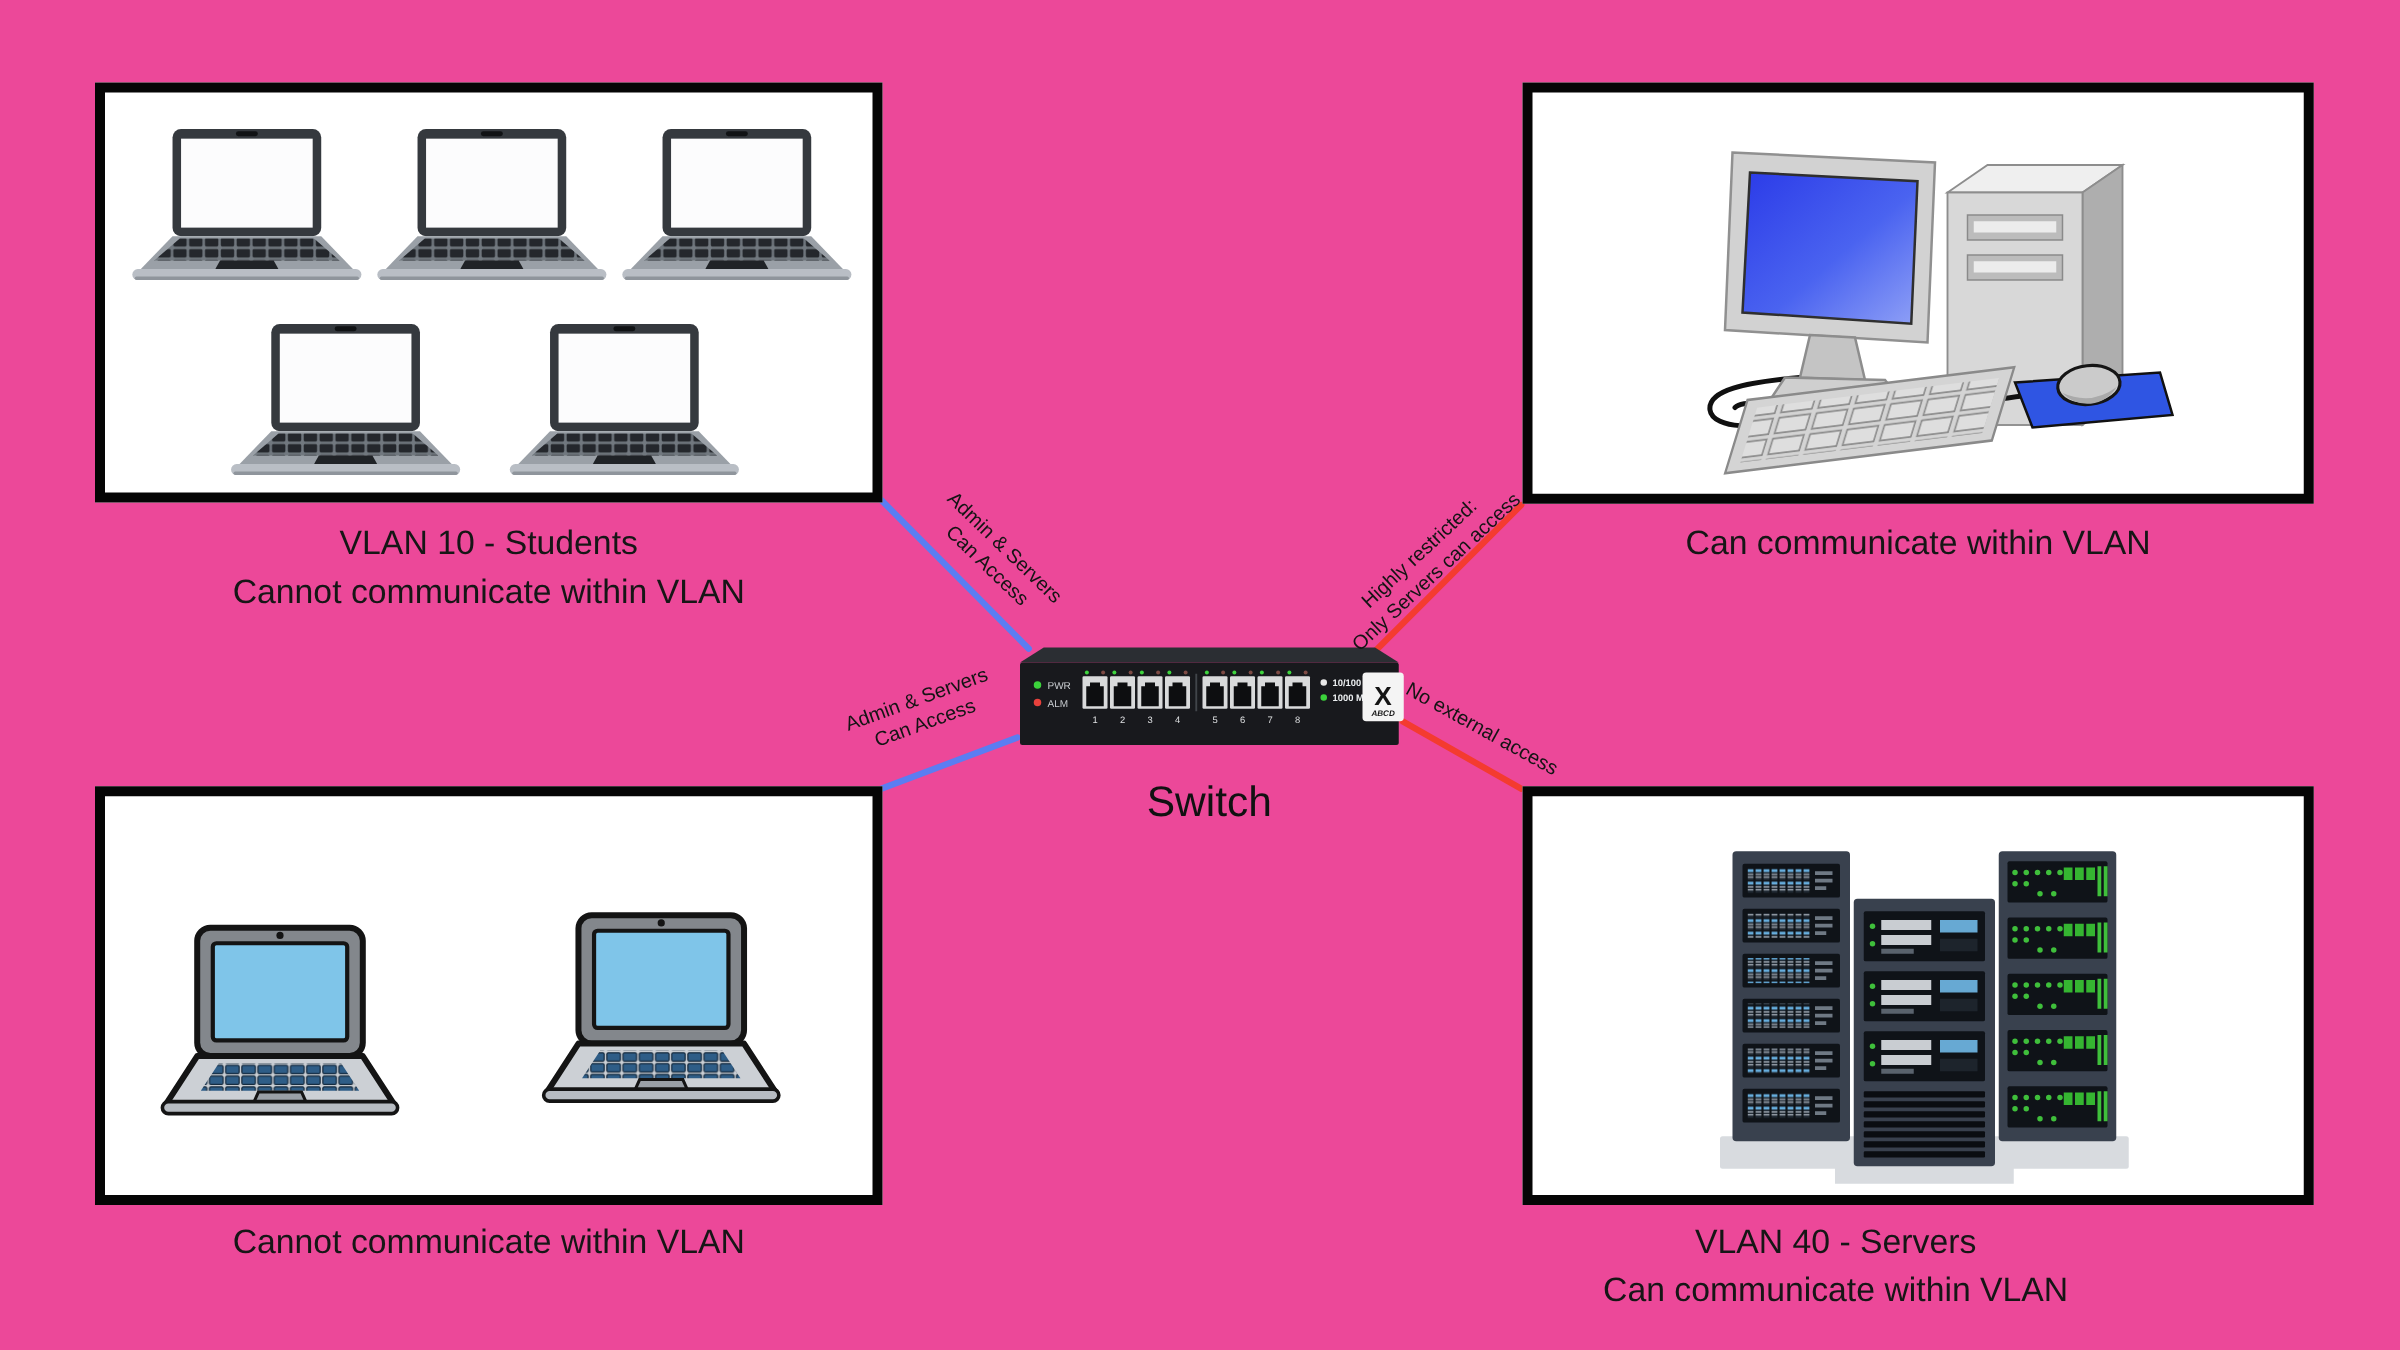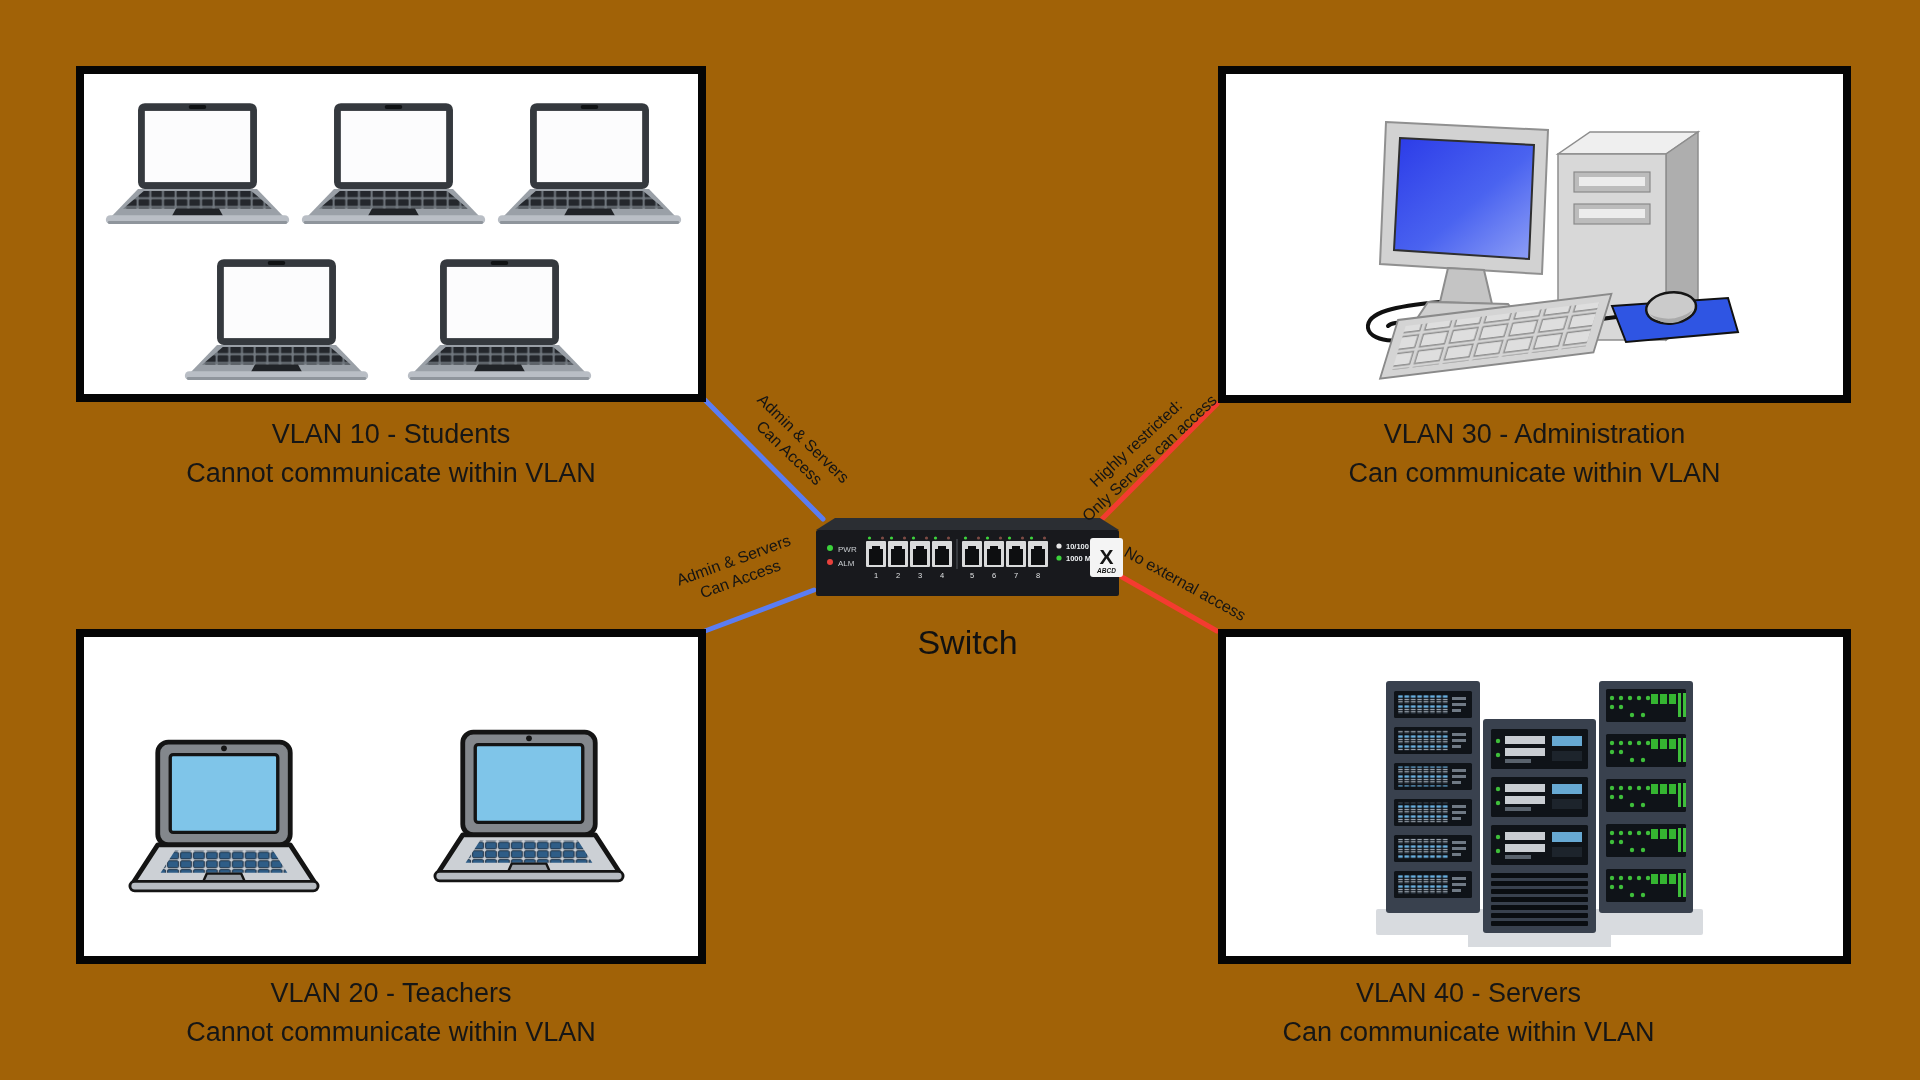--- a/index.html
+++ b/index.html
@@ -1,16 +1,16 @@
 <!DOCTYPE html>
 <html><head>
 <meta charset="utf-8">
 <style>
   html,body{margin:0;padding:0;background:#ffffff;}
-  #stage{position:relative;width:1920px;height:1080px;background:#a16207;overflow:hidden;
+  #stage{position:relative;width:1920px;height:1080px;background:#ec4899;overflow:hidden;
          font-family:"Liberation Sans",sans-serif;color:#161616;}
   .vlan-box{position:absolute;border:8px solid #050505;background:#ffffff;box-sizing:border-box;}
   #box-students{left:76px;top:66px;width:630px;height:336px;}
   #box-admin{left:1218px;top:66px;width:633px;height:337px;}
   #box-teachers{left:76px;top:629px;width:630px;height:335px;}
   #box-servers{left:1218px;top:629px;width:633px;height:335px;}
   .caption{position:absolute;text-align:center;font-size:27px;line-height:39px;color:#161616;}
   #cap-students{left:76px;top:415px;width:630px;}
   #cap-admin{left:1218px;top:415px;width:633px;}
   #cap-teachers{left:76px;top:974px;width:630px;}
@@ -136,34 +136,32 @@
       <g>
         <polygon points="276,214 392,206 402,240 290,250" fill="#2f55e3" stroke="#111111" stroke-width="2"></polygon>
       </g>
       <g transform="rotate(-6 335 215)">
         <ellipse cx="335" cy="216" rx="25" ry="15.5" fill="#cbcbcb" stroke="#151515" stroke-width="2.5"></ellipse>
         <path d="M313,220 q22,13 44,0 q-9,11 -22,11 q-13,0 -22,-11 z" fill="#aaaaaa"></path>
       </g>
     </svg>
   </div>
   <div id="cap-admin" class="caption">
-    <div>VLAN 30 - Administration</div>
     <div>Can communicate within VLAN</div>
   </div>
 
   <div id="box-teachers" class="vlan-box">
     <svg class="device" style="left:44px;top:102px" width="192" height="156" viewBox="0 0 200 162">
         <use href="#laptop-blue"></use>
       </svg>
     <svg class="device" style="left:349px;top:92px" width="192" height="156" viewBox="0 0 200 162">
         <use href="#laptop-blue"></use>
       </svg>
   </div>
   <div id="cap-teachers" class="caption">
-    <div>VLAN 20 - Teachers</div>
     <div>Cannot communicate within VLAN</div>
   </div>
 
   <div id="box-servers" class="vlan-box">
     <svg class="device" style="left:146px;top:38px" width="335" height="276" viewBox="0 0 335 276">
       <rect x="4" y="234" width="327" height="26" rx="2" fill="#d8dbdf"></rect>
       <rect x="96" y="256" width="143" height="16" fill="#d8dbdf"></rect>
       <g>
         <rect x="14" y="6" width="94" height="232" rx="3" fill="#39414e"></rect>
         <g>

